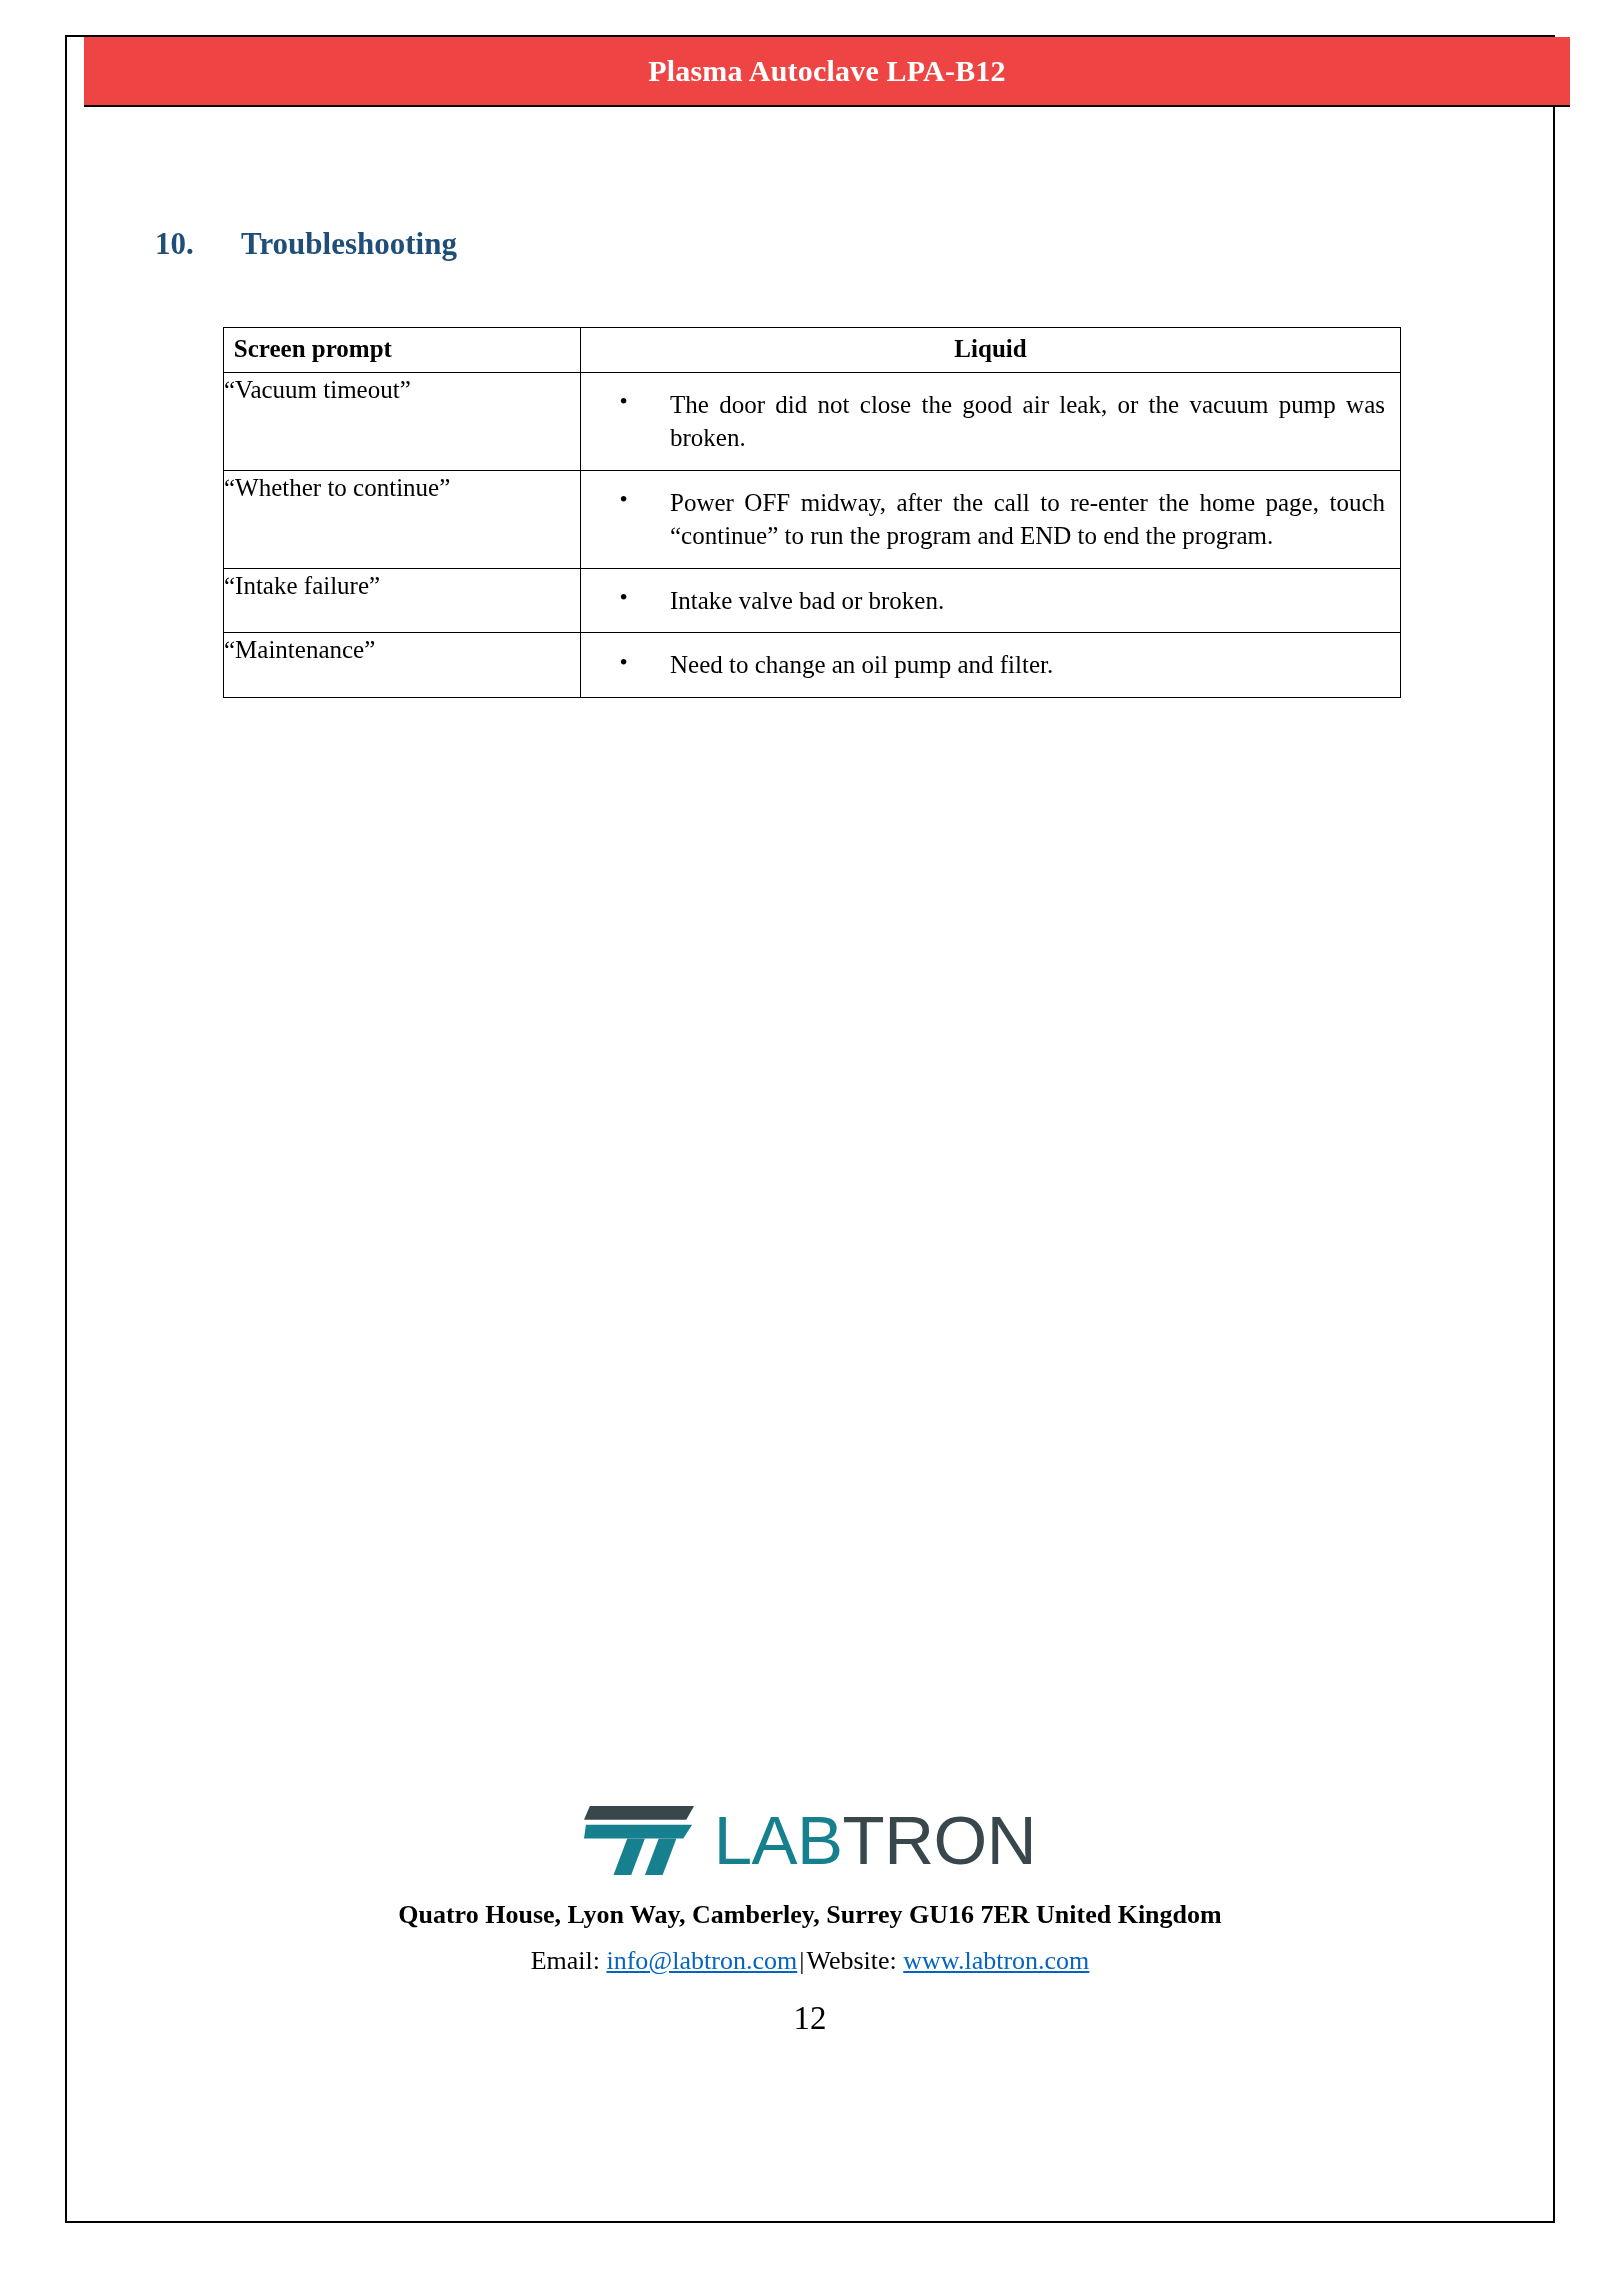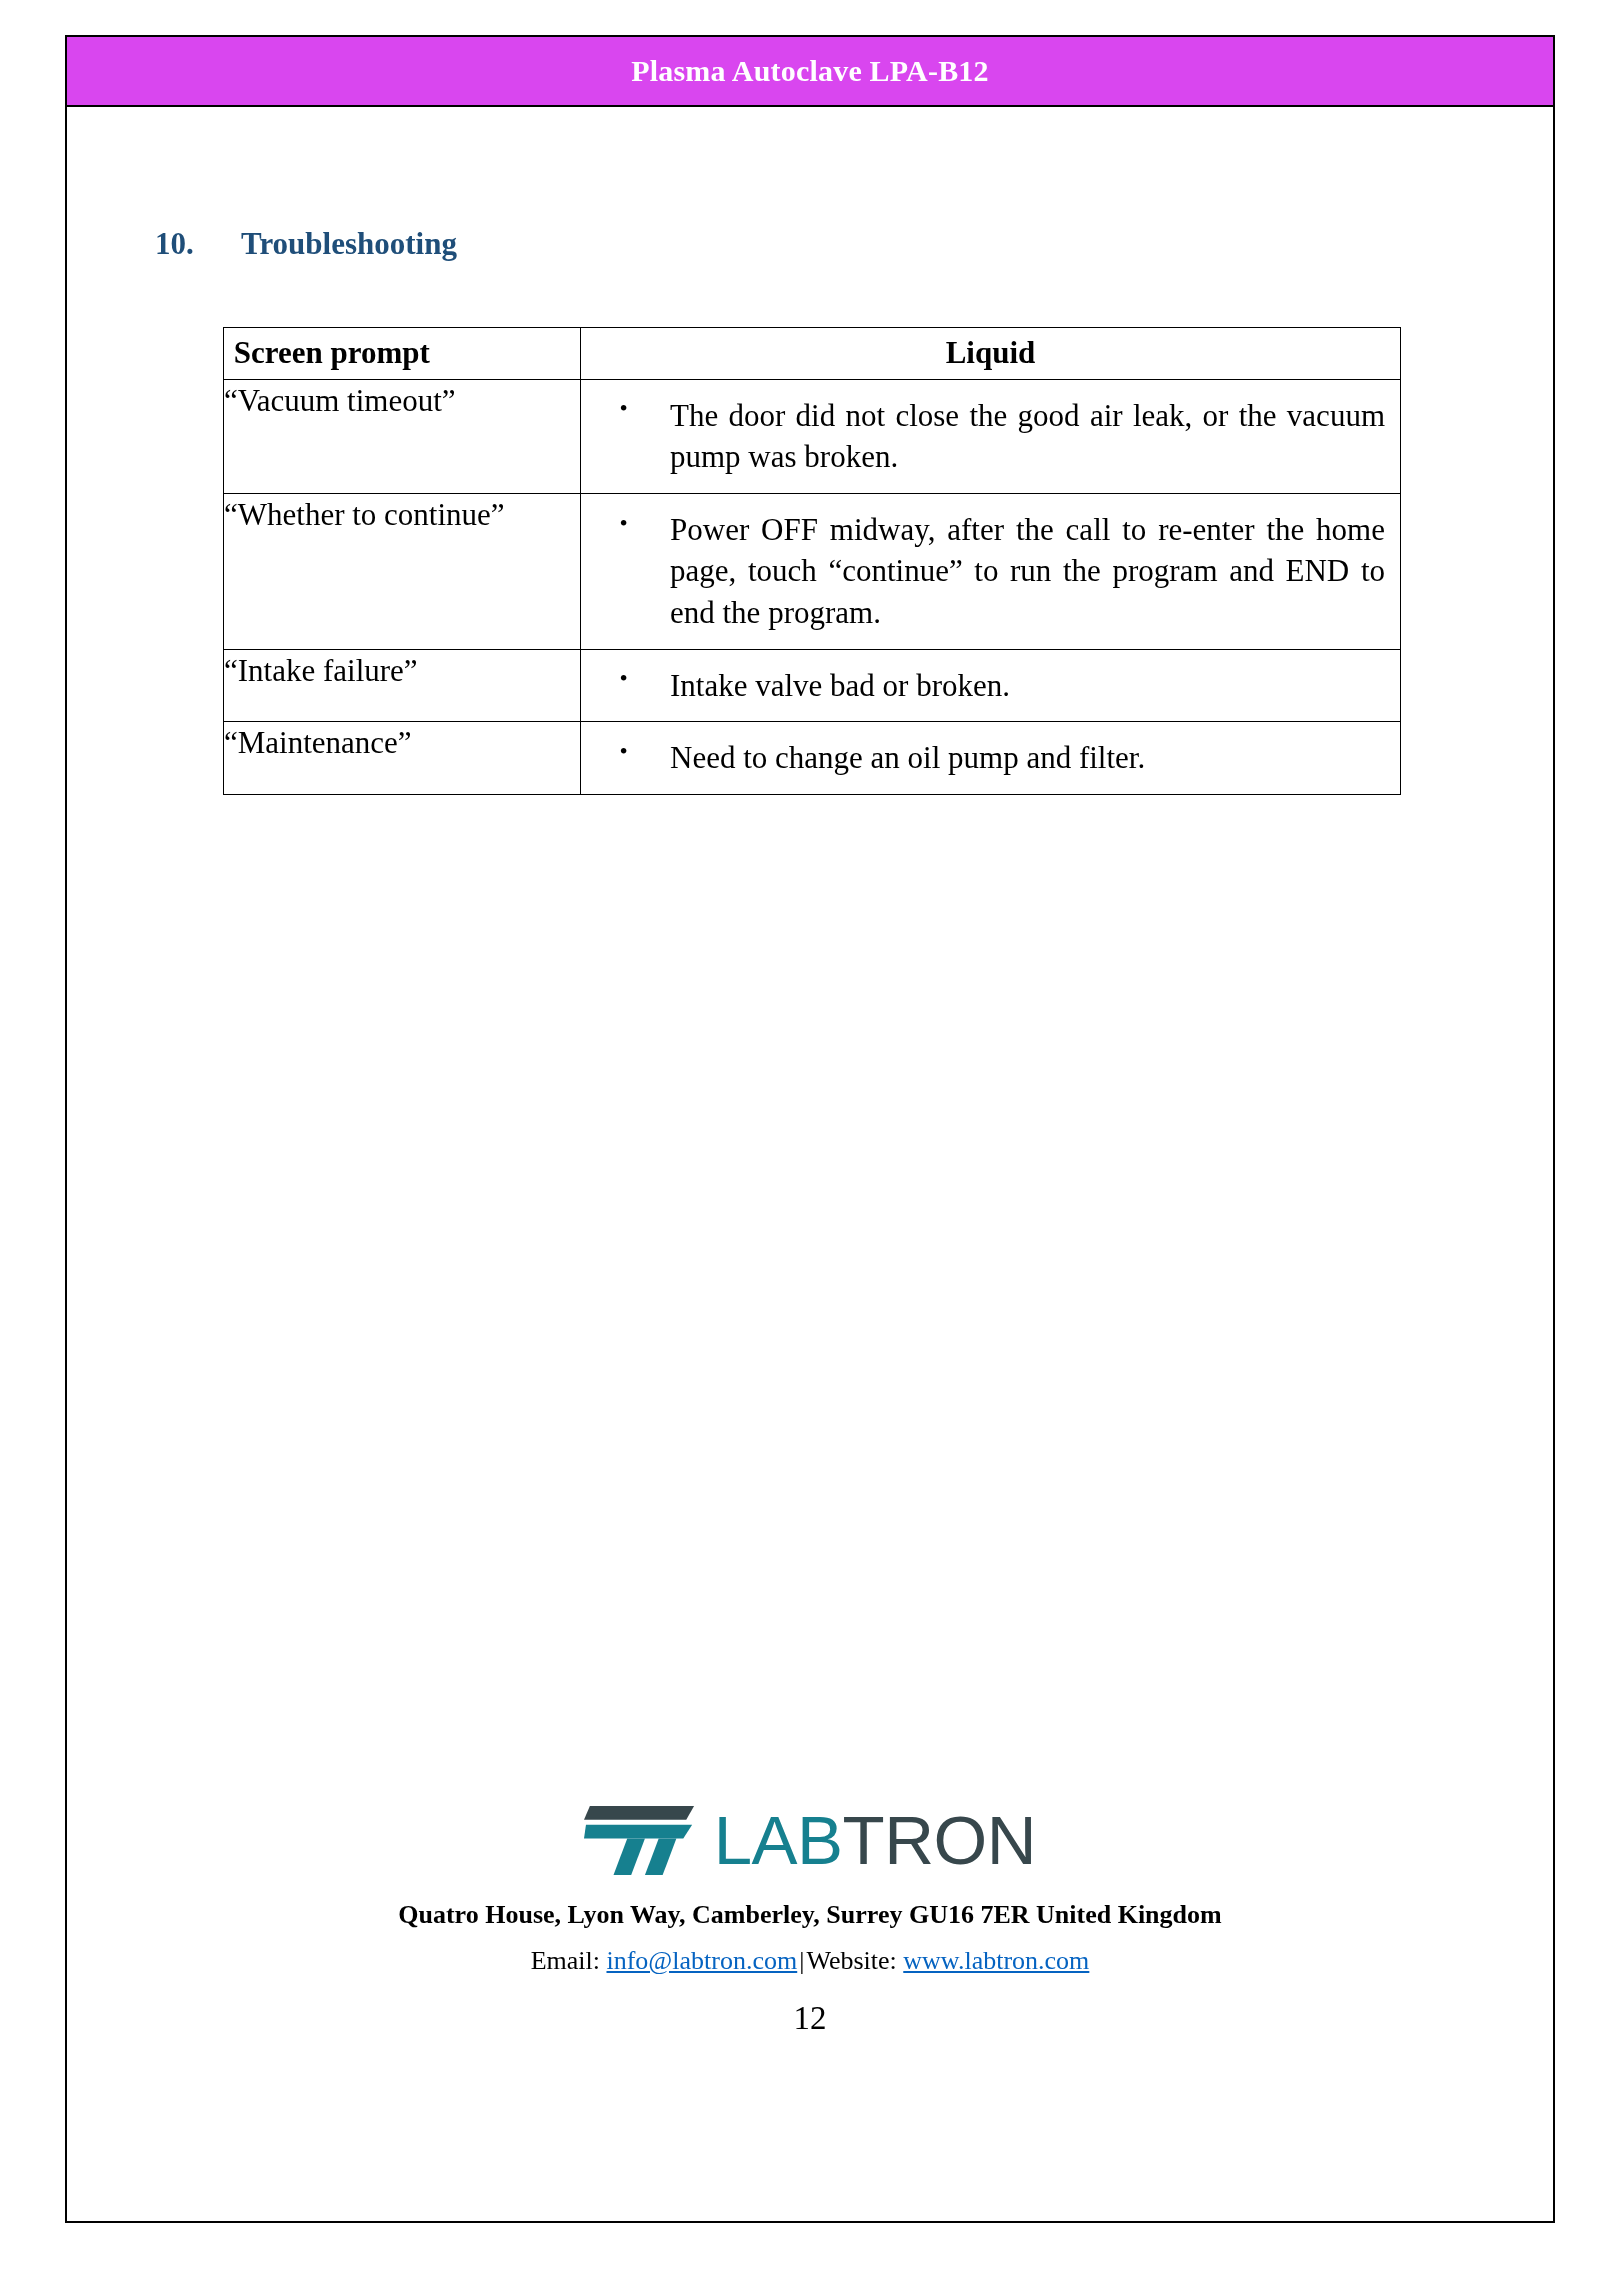--- a/index.html
+++ b/index.html
@@ -24,25 +24,25 @@
     width: 1490px;   
     height: 2188px;
     border: 2px solid #000000;
     box-sizing: border-box;
     background: #ffffff;
   }
 
   
   .header-band {
     position: absolute;
-    left: 0;
+    left: 17px;
     top: 0;
     width: 100%;
     height: 70px;
-    background: #d946ef;
+    background: #ef4444;
     border-bottom: 2px solid #000000;
     box-sizing: border-box;
     display: flex;
     align-items: center;
     justify-content: center;
   }
   .header-title {
     color: #ffffff;
     font-size: 30px;
     font-weight: bold;
@@ -82,21 +82,21 @@
   .tbl-wrap {
     position: absolute;
     left: 156px;
     top: 220px;
     width: 1178px;
   }
   table.trouble {
     width: 100%;
     border-collapse: collapse;
     table-layout: fixed;
-    font-size: 31px;
+    font-size: 25px;
     line-height: 1.34;
   }
   table.trouble col.c-prompt { width: 357px; }
   table.trouble col.c-reason { width: auto; }
 
   table.trouble th,
   table.trouble td {
     border: 1.5px solid #000000;
     padding: 0;
     vertical-align: top;

